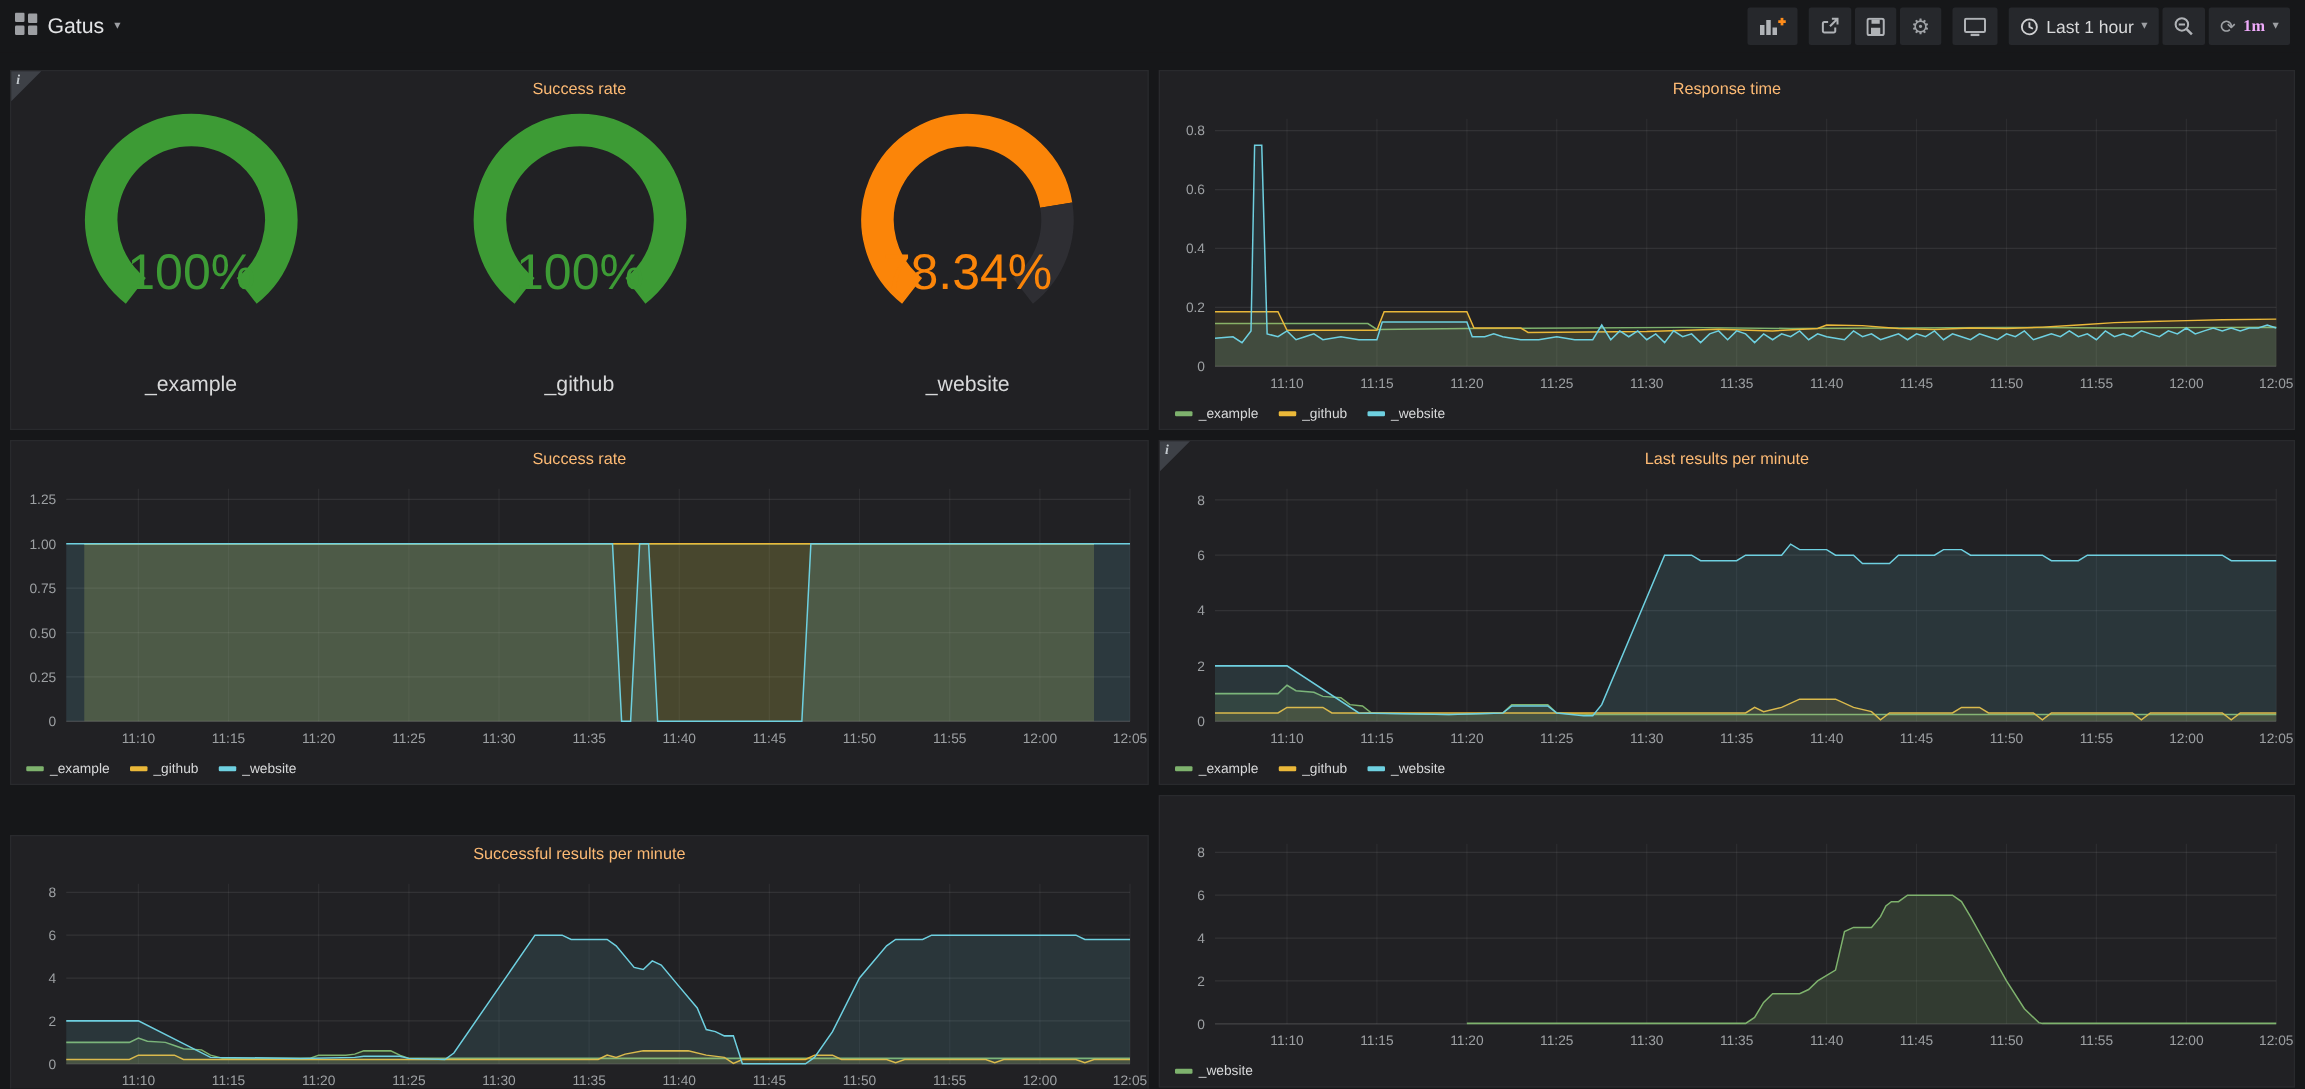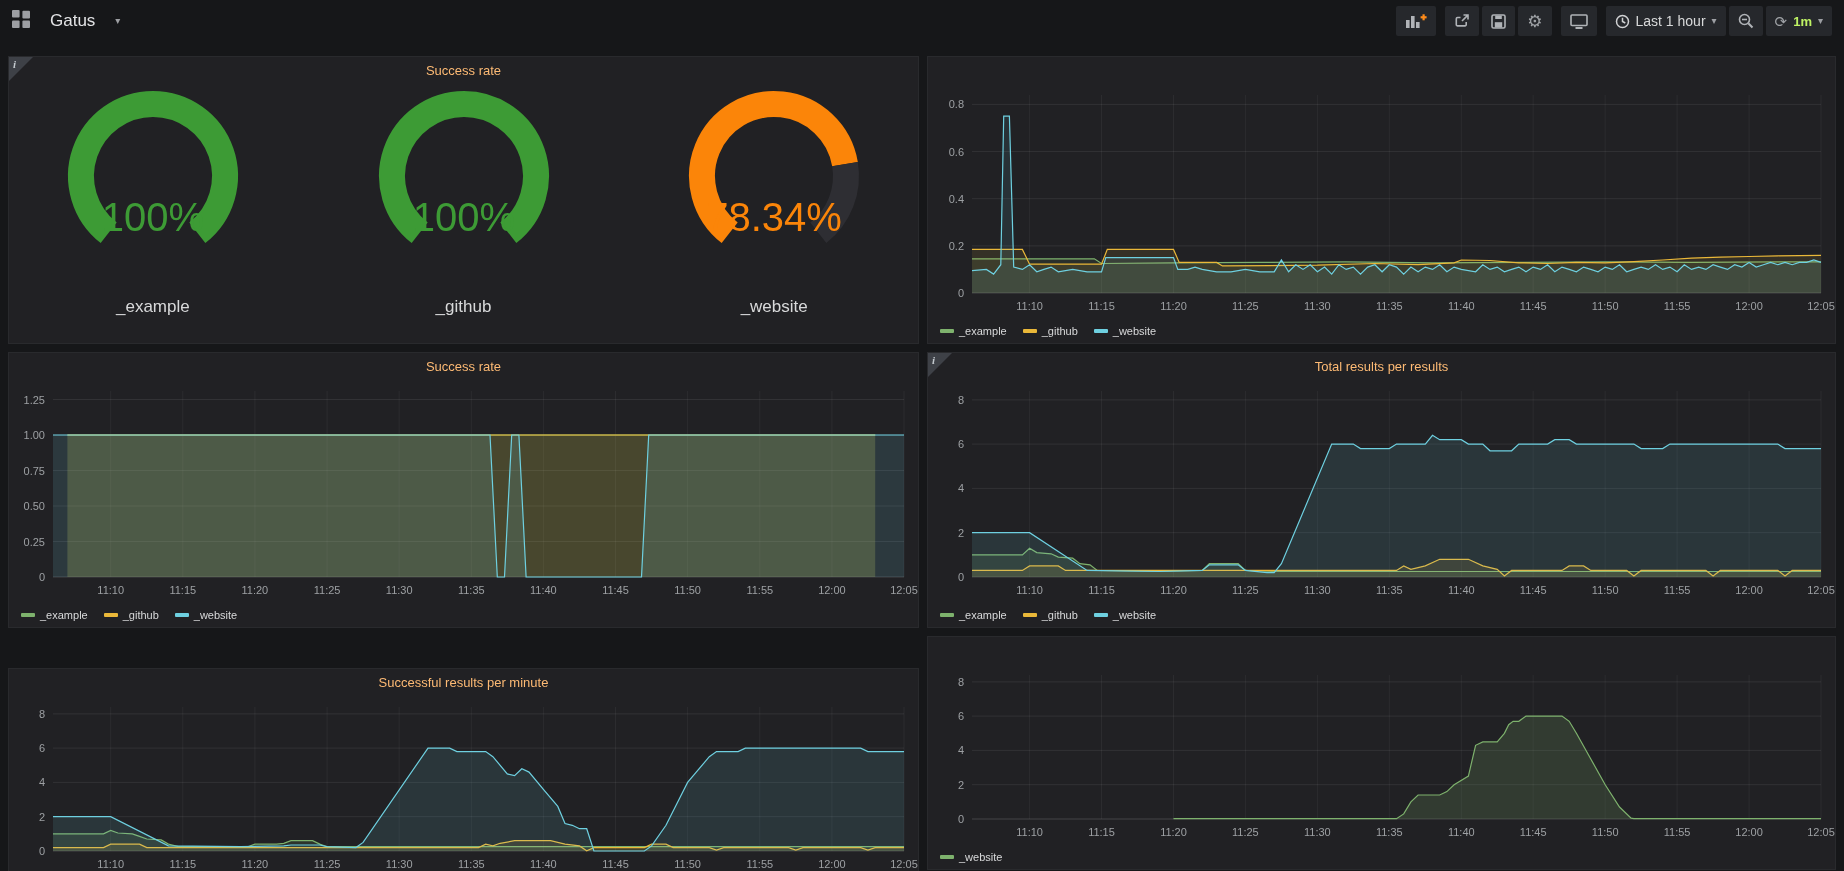--- a/index.html
+++ b/index.html
@@ -1,32 +1,32 @@
 <!DOCTYPE html>
 <html><head>
 <meta charset="utf-8">
 <style>
   html,body{margin:0;padding:0;background:#161719;}
   #app{position:relative;width:1844px;height:871px;overflow:hidden;background:#161719;
        font-family:"Liberation Sans",sans-serif;}
   
   .navbar{position:absolute;top:0;left:0;width:100%;height:42px;display:flex;align-items:center;
           padding:0 12px;box-sizing:border-box;background:#161719;}
-  .nav-left{display:flex;align-items:center;gap:20px;}
+  .nav-left{display:flex;align-items:center;gap:8px;}
   .nav-title{color:#e3e4e6;font-size:17px;font-weight:400;}
   .caret{color:#9d9fa3;font-size:10px;line-height:1;}
   .nav-right{margin-left:auto;display:flex;align-items:center;gap:9px;}
   .btn-group{display:flex;gap:3px;}
   .nav-btn{height:30px;min-width:30px;background:#26282c;border-radius:2px;display:flex;
            align-items:center;justify-content:center;gap:6px;padding:0 9px;box-sizing:border-box;
            color:#9fa2a6;font-size:13px;cursor:pointer;}
   .nav-btn svg{display:block;}
   .time-label{color:#d8d9da;font-size:14px;}
   .refresh-glyph{font-size:15px;color:#9fa2a6;line-height:1;}
-  .interval-label{color:#bef264;font-size:13px;font-weight:700;}
+  .interval-label{color:#f0abfc;font-size:13px;font-weight:700;font-family:Liberation Serif, serif;}
   .gear-glyph{font-size:17px;line-height:1;color:#9fa2a6;}
   
   .panel{position:absolute;background:#212124;border:1px solid #292a2d;box-sizing:border-box;}
   .panel-title{position:absolute;top:0;left:0;right:0;height:28px;line-height:28px;text-align:center;
                color:#fdba74;font-size:13px;font-weight:500;cursor:move;z-index:2;}
   .chart-body{position:absolute;top:0;left:0;right:0;bottom:0;}
   .panel-legend{position:absolute;bottom:6px;left:12px;display:flex;gap:16px;align-items:center;
                 font-size:11px;color:#d8d9da;z-index:2;}
   .legend-item{display:flex;align-items:center;gap:5px;cursor:pointer;}
   .swatch{width:14px;height:4px;border-radius:1px;display:inline-block;}
@@ -142,20 +142,21 @@
             <path d="M 95.67 147.74 A 72 72 0 0 1 73.32 63.84 A 72 72 0 0 1 147.93 19.44 A 72 72 0 0 1 211.01 79.10 " stroke="#fb8509" stroke-width="26" fill="none"></path>
             <path d="M 211.01 79.10 A 72 72 0 0 1 184.33 147.74 " stroke="#2e2e33" stroke-width="26" fill="none"></path>
             <text class="gauge-value" x="140" y="146" text-anchor="middle" font-size="40" fill="#fb8509">78.34%</text>
           </svg>
         <div class="gauge-label">_website</div>
       </div>
     </div>
   </div>
 
   <div class="panel" style="left:927px;top:56px;width:909px;height:288px">
+    <div class="panel-title">Response time</div>
     <div class="chart-body"><svg width="907" height="286">
           <line x1="101.6" y1="38" x2="101.6" y2="236.0" stroke="rgba(255,255,255,0.05)"></line>
           <line x1="173.5" y1="38" x2="173.5" y2="236.0" stroke="rgba(255,255,255,0.05)"></line>
           <line x1="245.5" y1="38" x2="245.5" y2="236.0" stroke="rgba(255,255,255,0.05)"></line>
           <line x1="317.4" y1="38" x2="317.4" y2="236.0" stroke="rgba(255,255,255,0.05)"></line>
           <line x1="389.4" y1="38" x2="389.4" y2="236.0" stroke="rgba(255,255,255,0.05)"></line>
           <line x1="461.3" y1="38" x2="461.3" y2="236.0" stroke="rgba(255,255,255,0.05)"></line>
           <line x1="533.3" y1="38" x2="533.3" y2="236.0" stroke="rgba(255,255,255,0.05)"></line>
           <line x1="605.2" y1="38" x2="605.2" y2="236.0" stroke="rgba(255,255,255,0.05)"></line>
           <line x1="677.2" y1="38" x2="677.2" y2="236.0" stroke="rgba(255,255,255,0.05)"></line>
@@ -266,21 +267,21 @@
           <span class="swatch" style="background:#6ed0e0"></span>
           <span>_website</span>
         </span>
       </div>
   </div>
 
   <div class="panel" style="left:927px;top:352px;width:909px;height:276px">
     <div class="info-corner">
         <span class="info-i">i</span>
       </div>
-    <div class="panel-title">Total results per results</div>
+    <div class="panel-title">Last results per minute</div>
     <div class="chart-body"><svg width="907" height="274">
           <line x1="101.6" y1="38" x2="101.6" y2="224.0" stroke="rgba(255,255,255,0.05)"></line>
           <line x1="173.5" y1="38" x2="173.5" y2="224.0" stroke="rgba(255,255,255,0.05)"></line>
           <line x1="245.5" y1="38" x2="245.5" y2="224.0" stroke="rgba(255,255,255,0.05)"></line>
           <line x1="317.4" y1="38" x2="317.4" y2="224.0" stroke="rgba(255,255,255,0.05)"></line>
           <line x1="389.4" y1="38" x2="389.4" y2="224.0" stroke="rgba(255,255,255,0.05)"></line>
           <line x1="461.3" y1="38" x2="461.3" y2="224.0" stroke="rgba(255,255,255,0.05)"></line>
           <line x1="533.3" y1="38" x2="533.3" y2="224.0" stroke="rgba(255,255,255,0.05)"></line>
           <line x1="605.2" y1="38" x2="605.2" y2="224.0" stroke="rgba(255,255,255,0.05)"></line>
           <line x1="677.2" y1="38" x2="677.2" y2="224.0" stroke="rgba(255,255,255,0.05)"></line>

